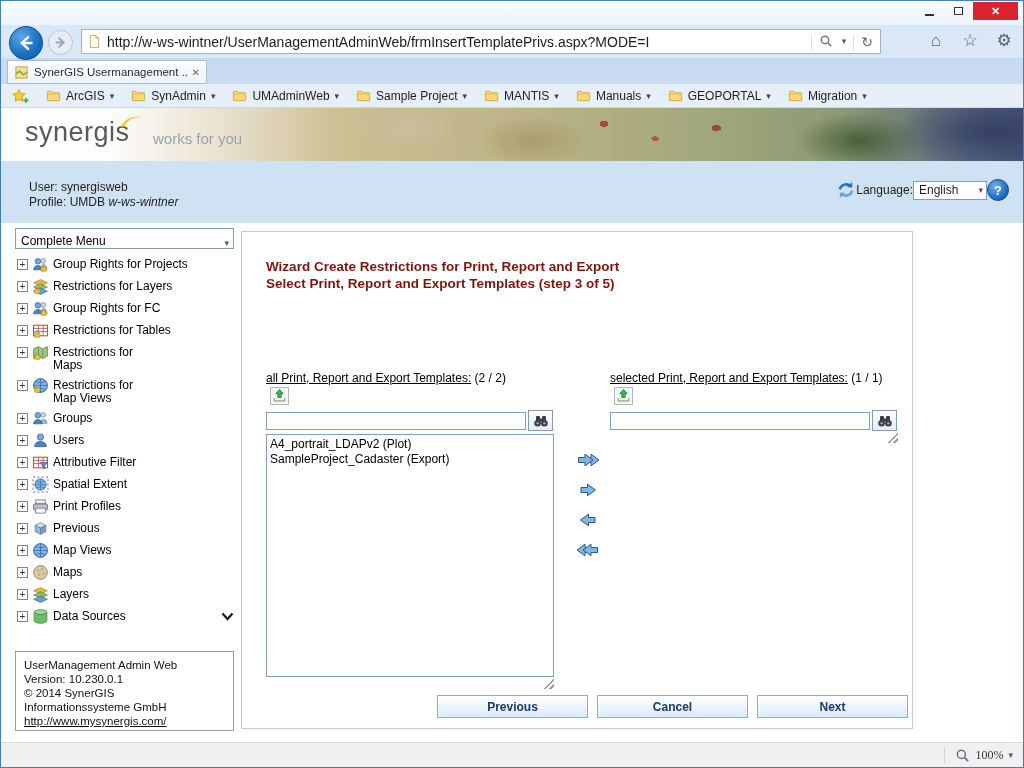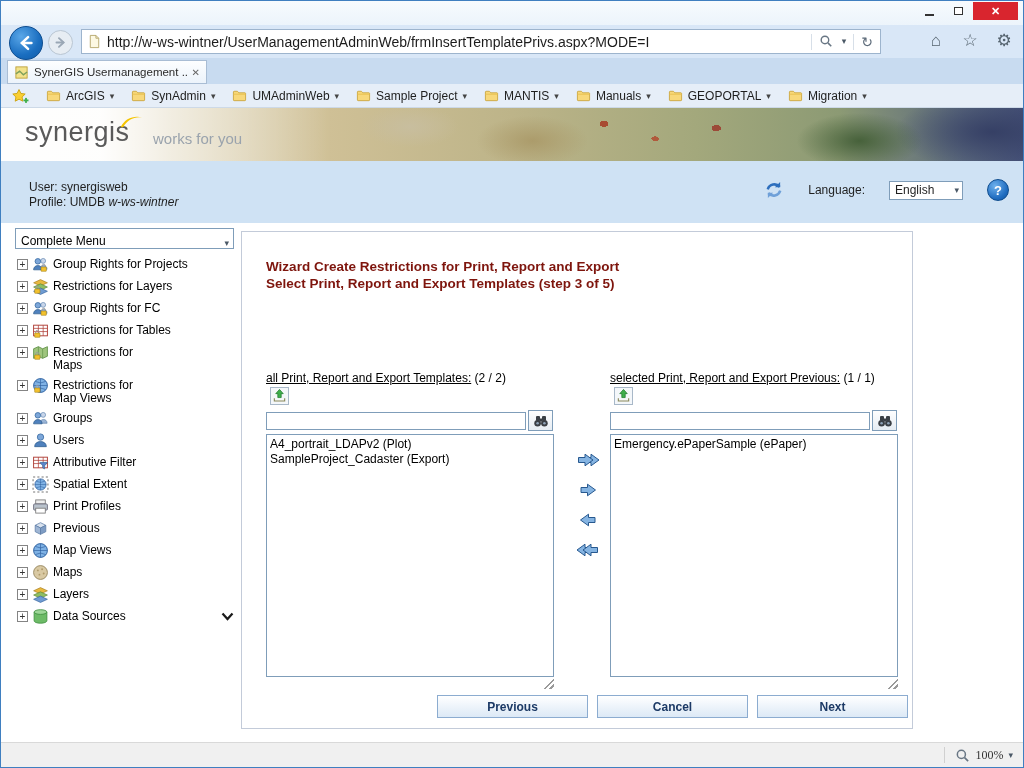--- a/index.html
+++ b/index.html
@@ -54,21 +54,21 @@
       linear-gradient(90deg,#eee8d6 0,#e0d6ba 14%,#cfc096 32%,#bdb489 50%,#a3a87c 68%,#8c9a74 82%,#5d6b7e 94%,#47537a 100%);}
   .banner::before{content:"";position:absolute;inset:0;
     background:linear-gradient(90deg,rgba(255,255,255,.96) 0 100px,rgba(255,255,255,.6) 170px,rgba(255,255,255,0) 330px);}
   .logo{position:absolute;left:24px;top:9px;z-index:2;font-size:27px;font-weight:400;color:#5a5a5a;letter-spacing:.5px;}
   .swoosh{position:absolute;left:117px;top:5px;z-index:3;transform:rotate(-8deg);}
   .tagline{position:absolute;left:152px;top:22px;z-index:2;font-size:15px;color:#9aa3ad;}
 
   
   .hdr{position:absolute;top:160px;left:0;right:0;height:62px;background:#cfe2f4;}
   .uinfo{position:absolute;left:28px;top:19px;font-size:12px;color:#1f1f1f;line-height:15px;}
-  .hright{position:absolute;right:14px;top:18px;display:flex;align-items:center;gap:24px;font-size:12px;color:#1f1f1f;}
+  .hright{position:absolute;right:14px;top:18px;display:flex;align-items:center;gap:0;font-size:12px;color:#1f1f1f;}
   .selectbox{min-width:74px;height:19px;border:1px solid #7f9db9;background:#fff;display:flex;align-items:center;
     justify-content:space-between;padding:0 3px 0 5px;font-size:12px;gap:6px;}
   .help{width:22px;height:22px;border-radius:50%;border:1px solid #0e4c8e;color:#fff;font-weight:bold;font-size:13px;
     background:radial-gradient(circle at 35% 30%,#6db0ec,#1f6cc0 65%,#12539b);display:flex;align-items:center;justify-content:center;padding:0;}
   .syncbtn{background:none;border:0;padding:0;width:20px;height:20px;}
 
   
   .menusel{position:absolute;left:14px;top:227px;width:219px;height:21px;border:1px solid #7f9db9;background:#fff;
     display:flex;align-items:flex-end;justify-content:space-between;padding:0 4px 0 5px;font-size:12px;color:#000;}
   .tree{position:absolute;left:14px;top:252px;width:219px;}
@@ -525,20 +525,27 @@
         </span>
       <span class="tlabel">Data Sources</span>
     </div>
     <button class="scrolldn">
       <svg width="13" height="9" viewBox="0 0 13 9">
           <path d="M1.5 1.5 6.5 7 11.5 1.5" stroke="#1a1a1a" stroke-width="2.2" fill="none"></path>
         </svg>
     </button>
   </div>
 
+  <div class="about">
+    <div>UserManagement Admin Web</div>
+    <div>Version: 10.230.0.1</div>
+    <div>© 2014 SynerGIS</div>
+    <div>Informationssysteme GmbH</div>
+    <div class="lnk">http://www.mysynergis.com/</div>
+  </div>
 
   <div class="panel">
     <div class="ptitle">
       <div>Wizard Create Restrictions for Print, Report and Export</div>
       <div>Select Print, Report and Export Templates (step 3 of 5)</div>
     </div>
 
     <div class="col colL">
       <div class="llabel">
         <span class="lbl">all Print, Report and Export Templates:</span>
@@ -586,37 +593,34 @@
           <g transform="scale(-1 1) translate(-23 0)">
             <path d="M2 5.5h6.5V2.2L16.5 8l-8 5.8V10.5H2z" fill="#85b4e2" stroke="#27588f" transform="translate(6 0)"></path>
             <path d="M2 5.5h6.5V2.2L16.5 8l-8 5.8V10.5H2z" fill="#85b4e2" stroke="#27588f"></path>
           </g>
         </svg>
       </button>
     </div>
 
     <div class="col colR">
       <div class="llabel">
-        <span class="lbl">selected Print, Report and Export Previous:</span>
+        <span class="lbl">selected Print, Report and Export Templates:</span>
         <span>(1 / 1)</span>
         <button class="reloadbtn"><svg width="15" height="15" viewBox="0 0 16 16">
               <use href="#i-upload"></use>
             </svg></button>
       </div>
       <div class="frow">
         <input class="finput" value="" style="">
         <button class="findbtn">
             <svg width="16" height="16" viewBox="0 0 16 16">
               <use href="#i-binoculars"></use>
             </svg>
           </button>
       </div>
-      <div class="lbox">
-        <div class="litem">Emergency.ePaperSample (ePaper)</div>
-      </div>
       <div class="gripwrap">
           <span class="grip"></span>
         </div>
     </div>
 
     <div class="btnbar">
       <button class="wbtn">Previous</button>
       <button class="wbtn">Cancel</button>
       <button class="wbtn">Next</button>
     </div>

